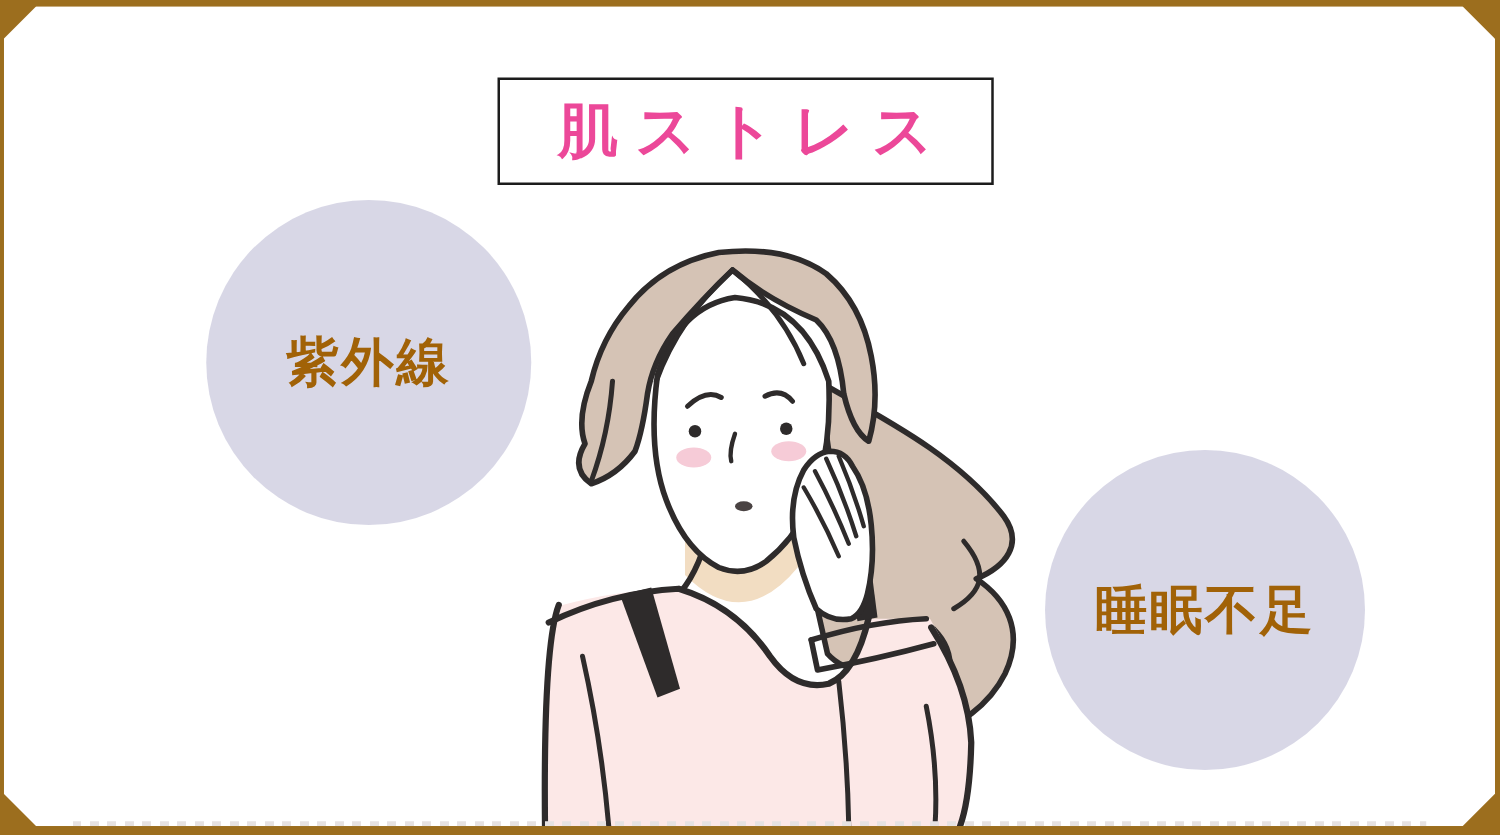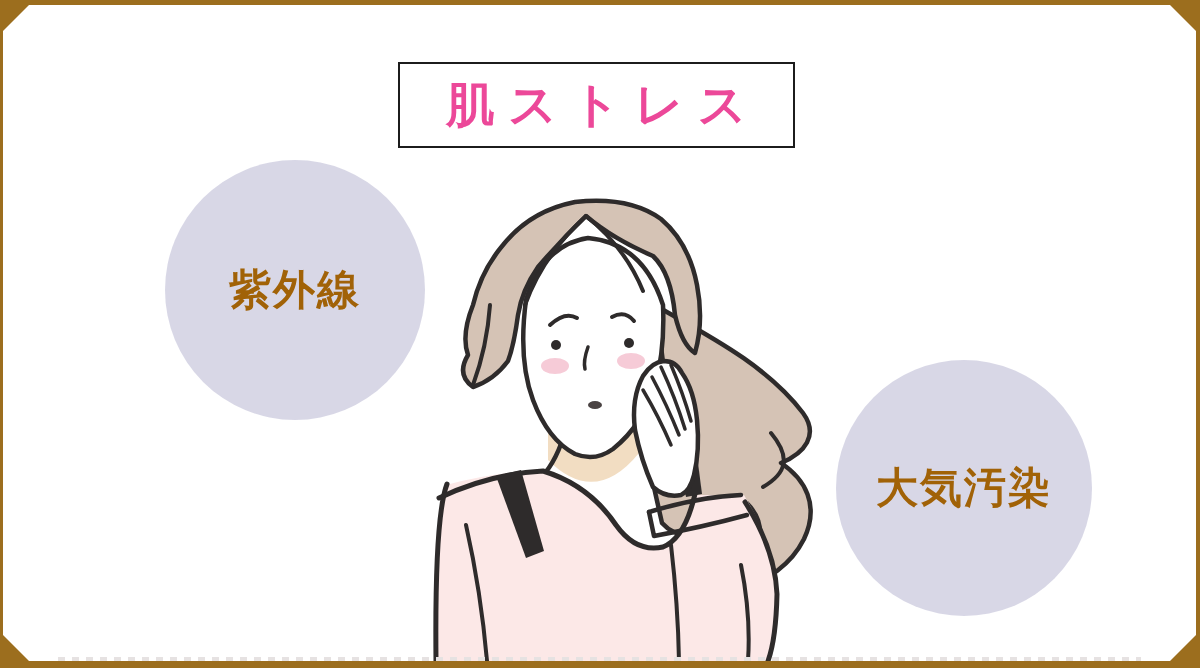--- a/index.html
+++ b/index.html
@@ -51,21 +51,21 @@
 </head>
 <body>
 
 <div class="frame">
   <div class="card">
 
     <div class="circle circle-uv">
       <div class="circle-label">紫外線</div>
     </div>
     <div class="circle circle-sleep">
-      <div class="circle-label">大気汚染</div>
+      <div class="circle-label">睡眠不足</div>
     </div>
 
     <svg class="figure-svg" width="1193" height="656" viewBox="0 0 1193 656">
       <g stroke-linecap="round" stroke-linejoin="round" fill="none">
 
         <path fill="#d5c3b5" stroke="#2e2b2b" stroke-width="4.5" d="M 648 298
              C 700 328, 762 358, 800 408
              C 816 430, 802 448, 778 458
              C 802 474, 817 500, 801 534
              C 789 558, 764 578, 734 584

